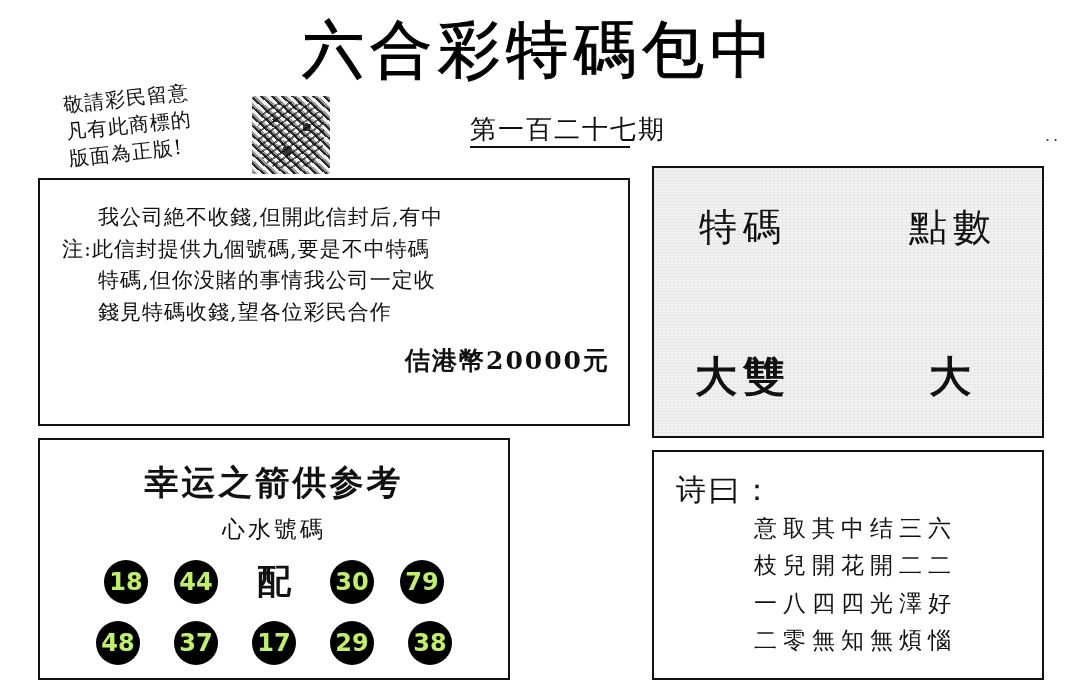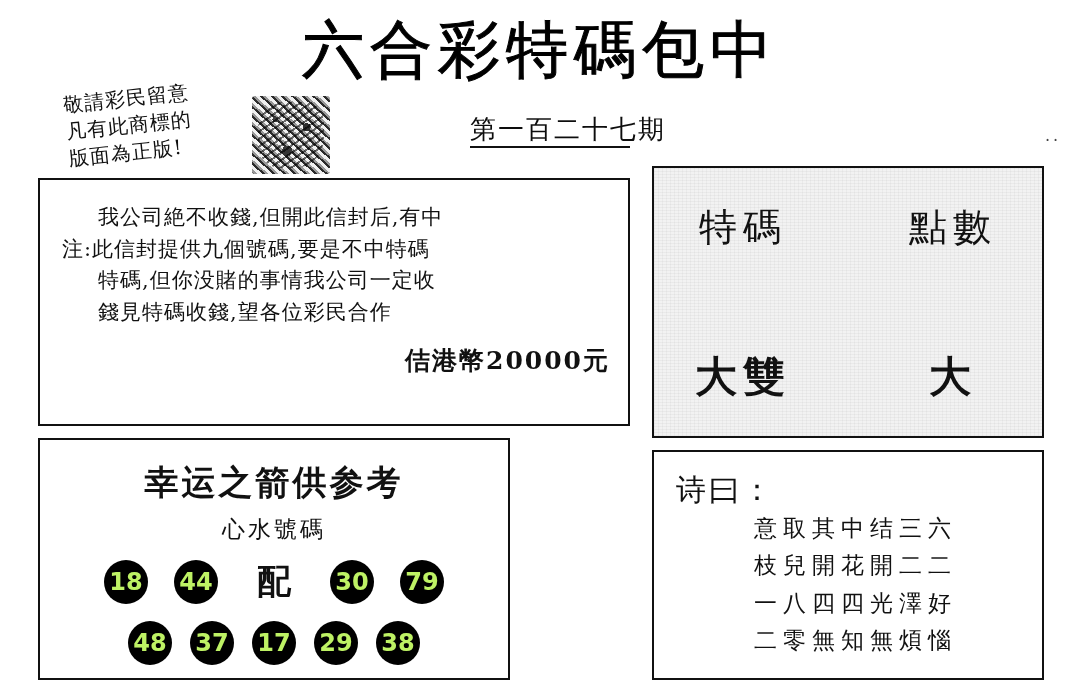--- a/index.html
+++ b/index.html
@@ -201,21 +201,21 @@
     justify-content: center;
     flex: none;
   }
   .pei {
     width: 60px;
     text-align: center;
     font-size: 34px;
     font-weight: bold;
     font-family: "DejaVu Sans", "Liberation Sans", sans-serif;
   }
-  .row2 { gap: 18px; margin-top: 16px; align-items: flex-end; }
+  .row2 { gap: 34px; margin-top: 16px; align-items: flex-end; }
 
   
   #box-poem {
     left: 652px;
     top: 450px;
     width: 392px;
     height: 230px;
     padding-left: 31px;
   }
   .poem-label {

